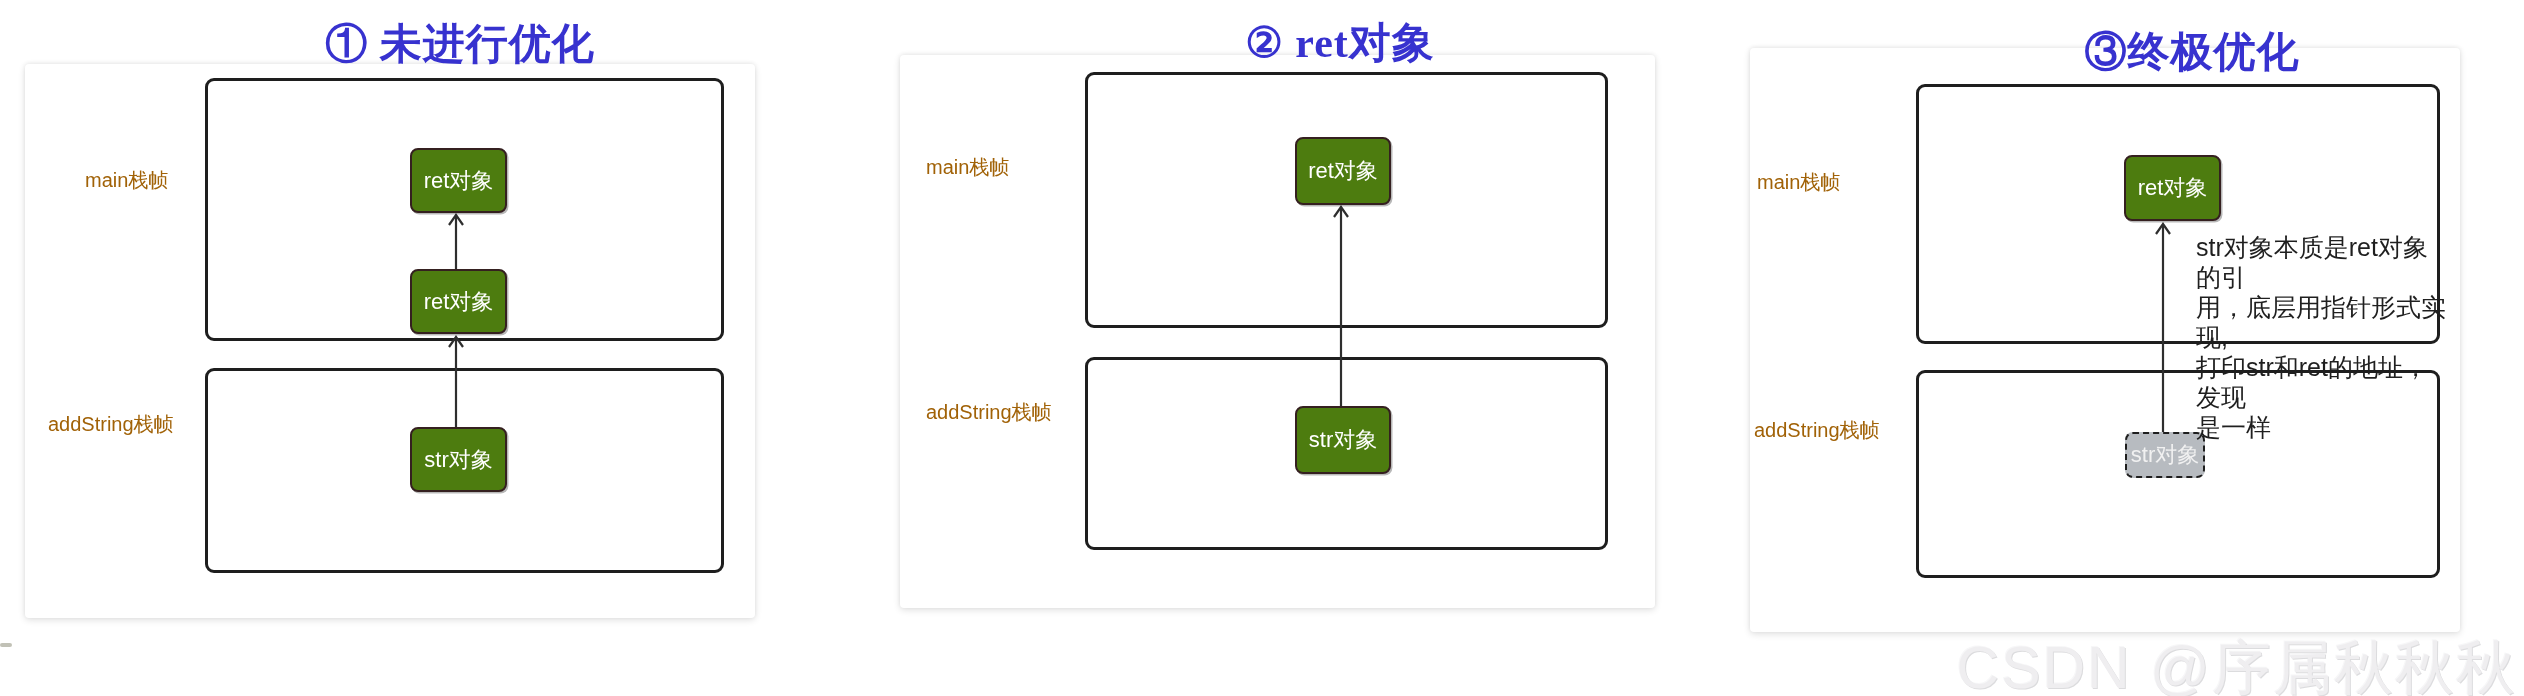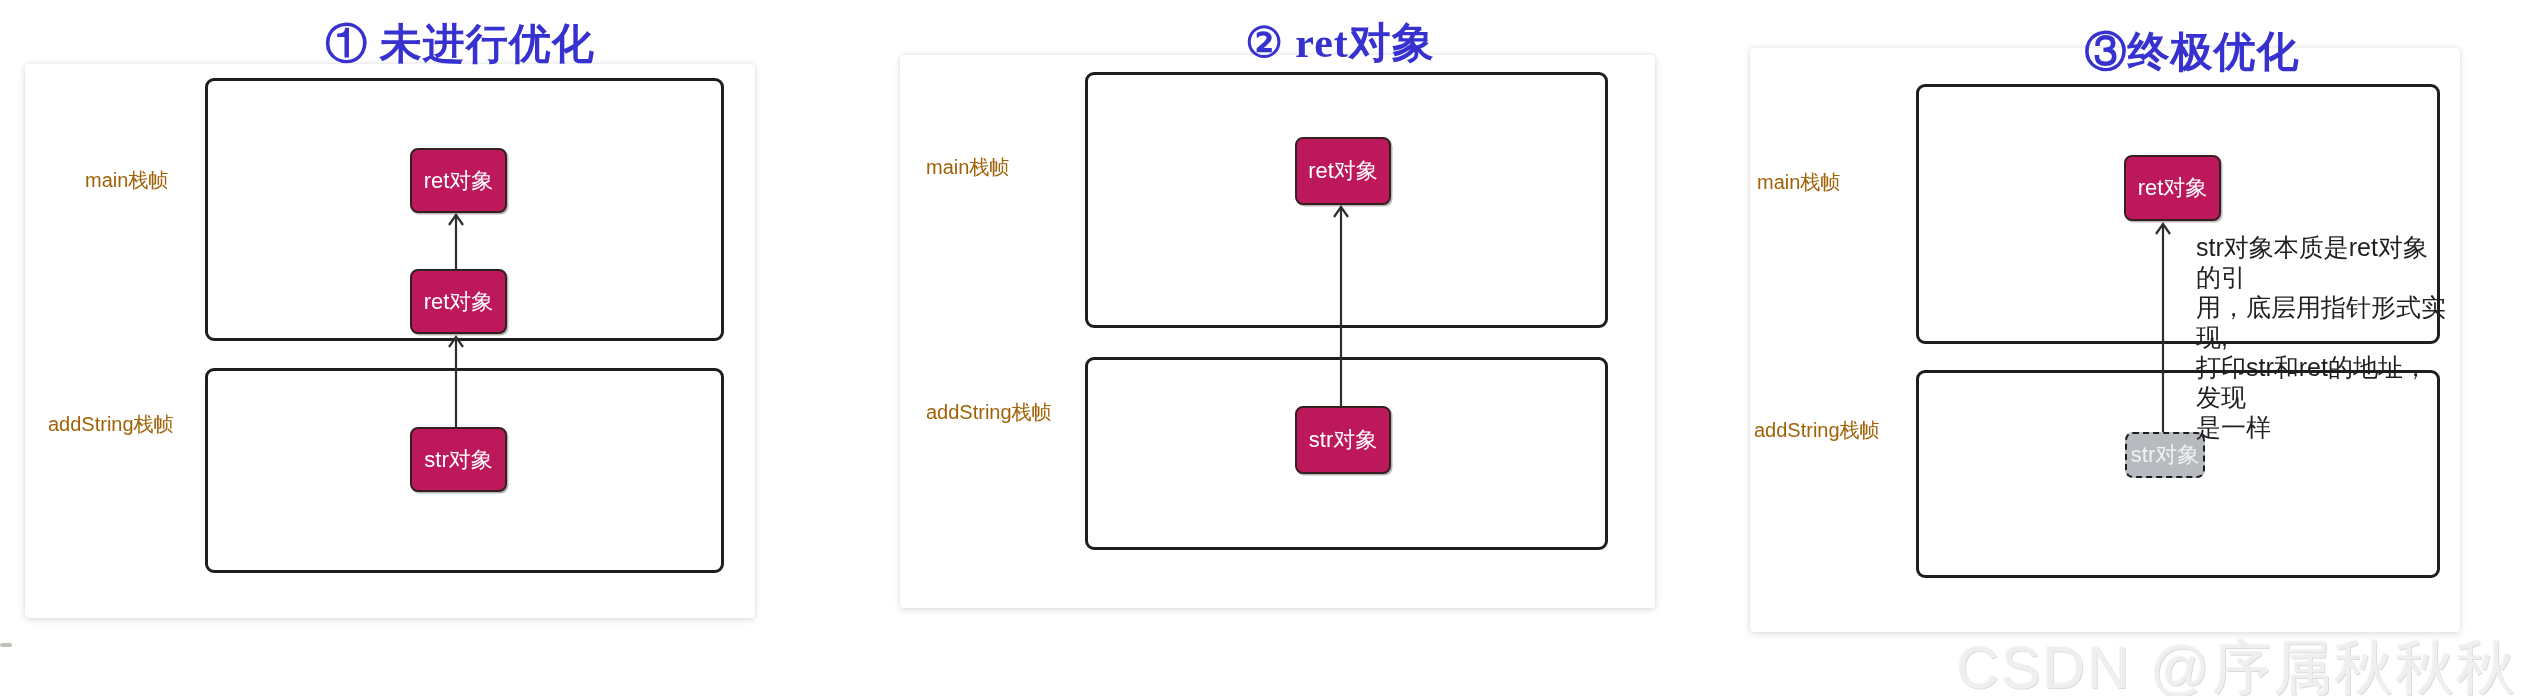--- a/index.html
+++ b/index.html
@@ -6,21 +6,21 @@
   .page{position:relative;width:2524px;height:696px;background:#ffffff;overflow:hidden;
         font-family:"Liberation Sans","DejaVu Sans",sans-serif;}
   .card{position:absolute;background:#ffffff;border-radius:4px;
         box-shadow:0 2px 7px rgba(0,0,0,.13), 0 -1px 4px rgba(0,0,0,.06);}
   .panel-title{position:absolute;color:#3732cf;font-family:"Liberation Serif","DejaVu Serif",serif;
         font-weight:bold;font-size:42px;line-height:48px;text-align:center;z-index:6;letter-spacing:1px;}
   .frame{position:absolute;background:#ffffff;border:3px solid #1e1e1e;border-radius:9px;z-index:1;}
   .frame-label{position:absolute;font-size:20px;color:#a16207;z-index:3;white-space:nowrap;}
   .obj{position:absolute;display:flex;align-items:center;justify-content:center;
         border-radius:8px;font-size:22px;z-index:4;white-space:nowrap;}
-  .obj.red{background:#be185d;border:2.5px solid #352020;color:#ffffff;
+  .obj.red{background:#4d7c0f;border:2.5px solid #352020;color:#ffffff;
         box-shadow:1.5px 1.5px 0 rgba(0,0,0,.28);}
   .obj.gray{background:#b7bbc0;border:2.5px dashed #1e1e1e;color:#f1f1f1;}
   .arrow{position:absolute;z-index:2;}
   .annotation{position:absolute;font-size:25px;line-height:30px;color:#1f1f1f;
         white-space:pre-line;z-index:4;}
   .watermark{position:absolute;font-size:59px;letter-spacing:2px;color:#efeef0;
         text-shadow:1px 1px 0 #dcdcde, -1px -1px 0 #f7f7f8;z-index:7;white-space:nowrap;}
   .edge-artifact{position:absolute;left:0;top:643px;width:12px;height:4px;background:#8e8e7a;
         opacity:.55;border-radius:2px;z-index:7;}
 </style>

